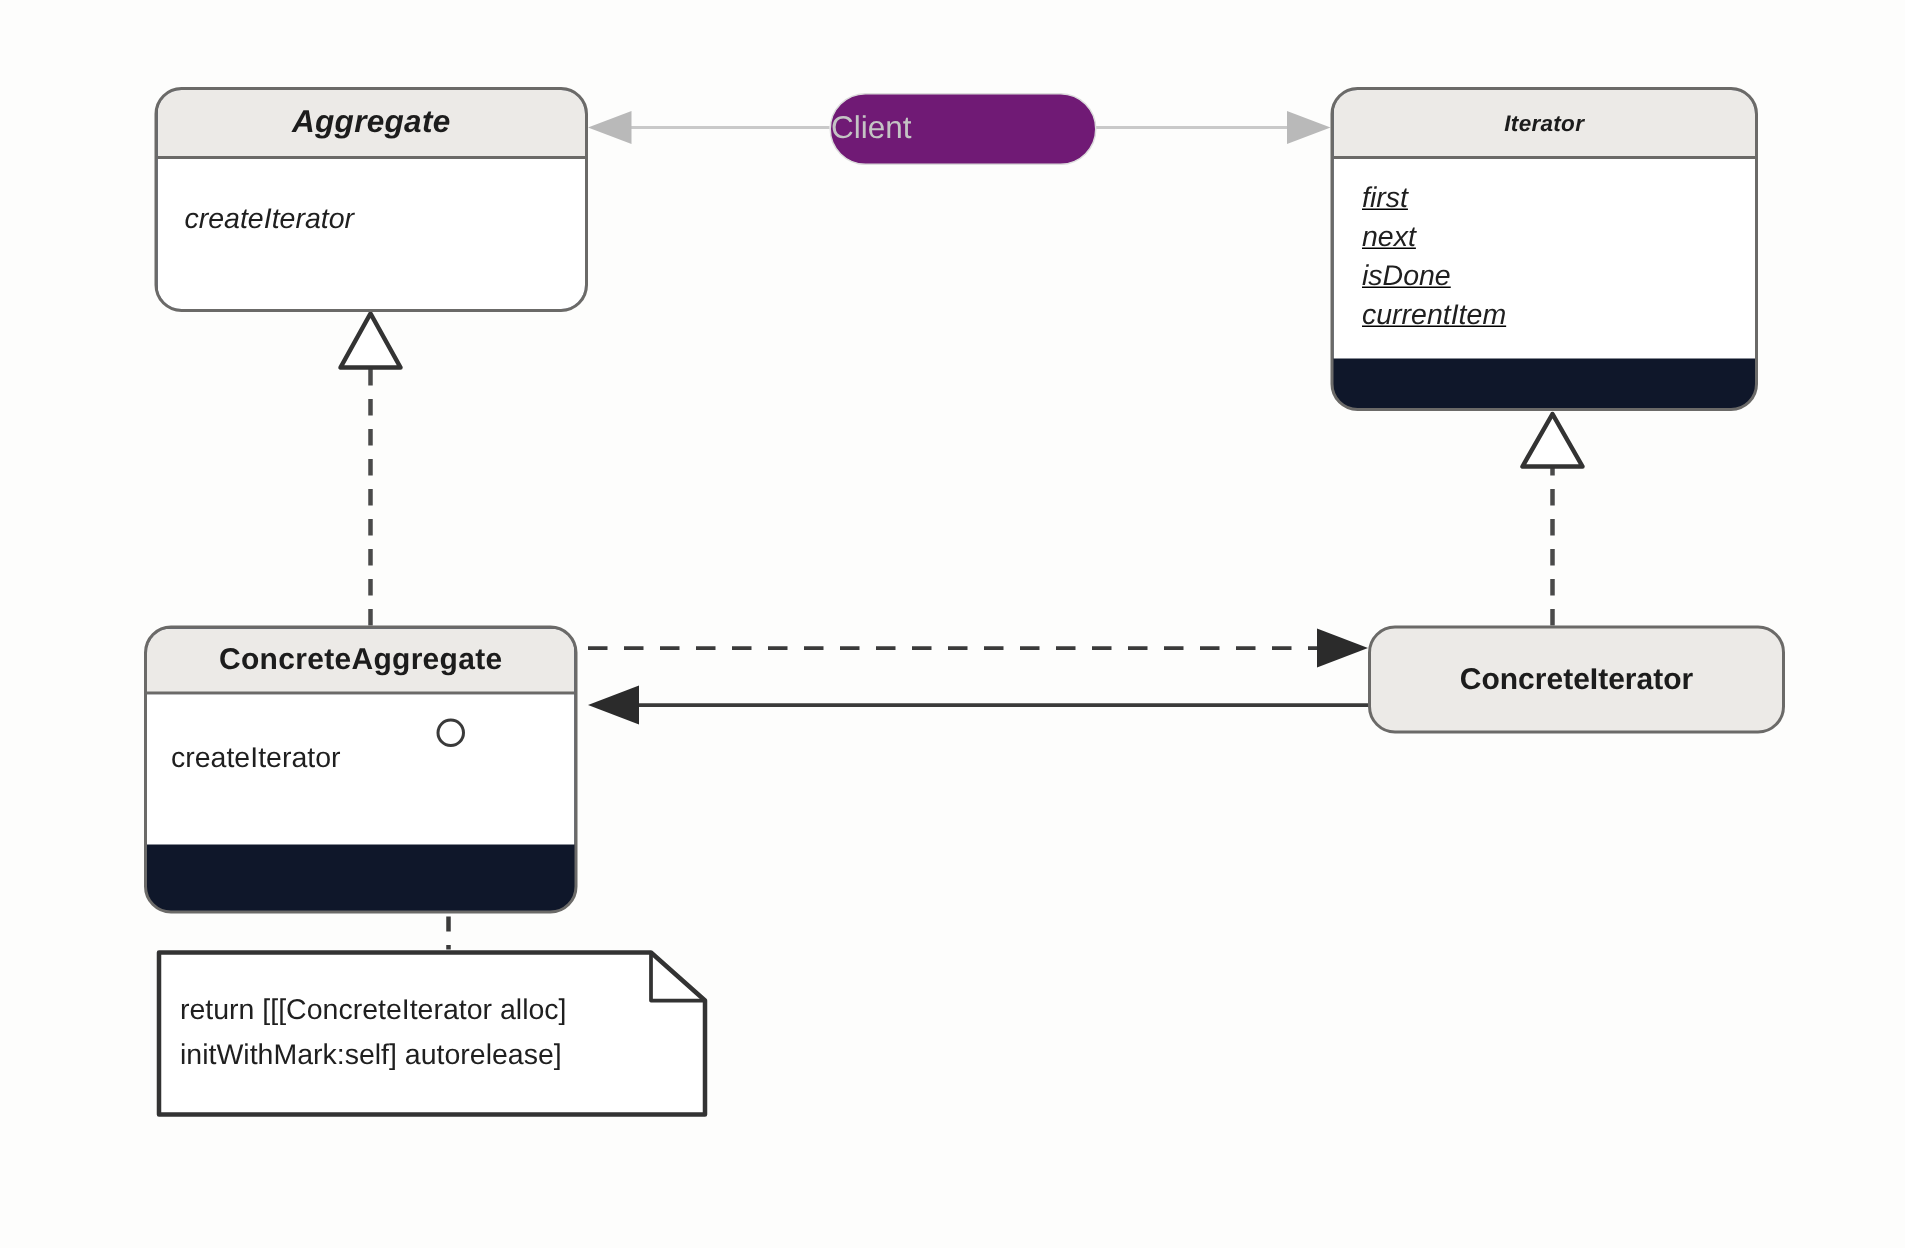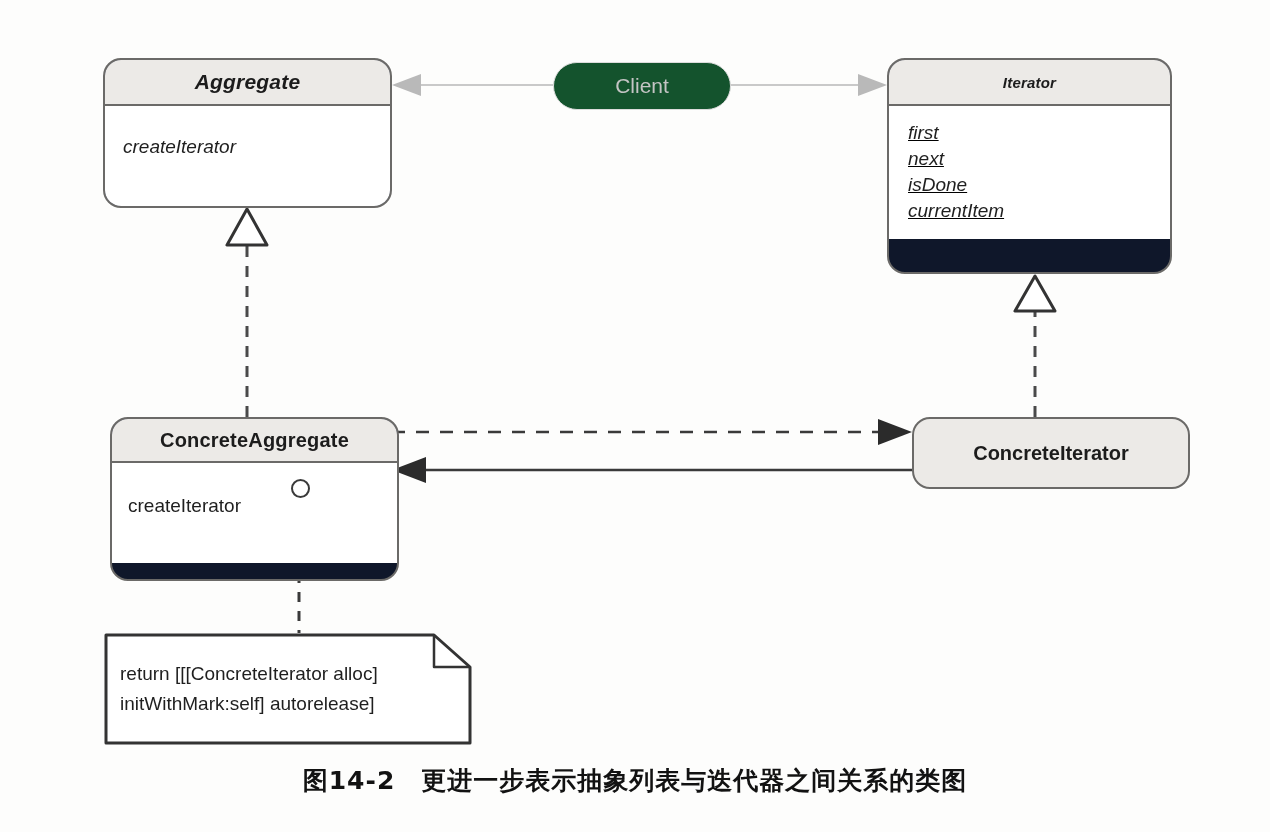--- a/index.html
+++ b/index.html
@@ -57,21 +57,21 @@
   #iterator { left: 887px; top: 58px; width: 285px; height: 216px; }
   #iterator .hdr { height: 46px; }
   #iterator .hdr .ttl { font-size: 15px; font-style: italic; }
   #iterator .body { height: 133px; padding: 14px 0 0 19px; text-decoration: underline; }
   #iterator .body .m {
     font-size: 19px; font-style: italic; color: #1f1f1f;
     line-height: 26px; display: block;
   }
 
   
-  #concrete-aggregate { left: 110px; top: 417px; width: 289px; height: 164px; }
+  #concrete-aggregate { left: 96px; top: 417px; width: 289px; height: 192px; }
   #concrete-aggregate .hdr { height: 44px; }
   #concrete-aggregate .hdr .ttl { font-size: 20px; }
   #concrete-aggregate .body { height: 100px; padding: 32px 0 0 16px; }
   #concrete-aggregate .body .m { font-size: 19px; color: #1f1f1f; }
 
   
   #anchor-ball {
     position: absolute;
     left: 291px; top: 479px;
     width: 15px; height: 15px;
@@ -105,22 +105,22 @@
   }
   #note .txt span { display: block; white-space: nowrap; }
 
   
   #client {
     position: absolute;
     left: 553px; top: 62px;
     width: 176px; height: 46px;
     border: 1.5px solid #dcdcdc;
     border-radius: 24px;
-    background: #14532d;
-    display: flex; align-items: center; justify-content: center;
+    background: #701a75;
+    display: flex; align-items: center; 
   }
   #client .ttl { font-size: 21px; color: #c4c4c4; }
 
   
   #wires { position: absolute; left: 0; top: 0; width: 1270px; height: 832px; }
 
   
   #caption {
     position: absolute;
     left: 0; top: 764px;
@@ -225,15 +225,14 @@
     <svg width="368" height="112" viewBox="0 0 368 112" xmlns="http://www.w3.org/2000/svg">
       <path d="M2,2 L330,2 L366,34 L366,110 L2,110 Z" fill="#ffffff" stroke="#333333" stroke-width="3" stroke-linejoin="round"></path>
       <path d="M330,2 L330,34 L366,34" fill="none" stroke="#333333" stroke-width="2.5" stroke-linejoin="round"></path>
     </svg>
     <div class="txt">
       <span>return [[[ConcreteIterator alloc]</span>
       <span>initWithMark:self] autorelease]</span>
     </div>
   </div>
 
-  <div id="caption">图14-2　更进一步表示抽象列表与迭代器之间关系的类图</div>
 
 </div>
 
 </body></html>

